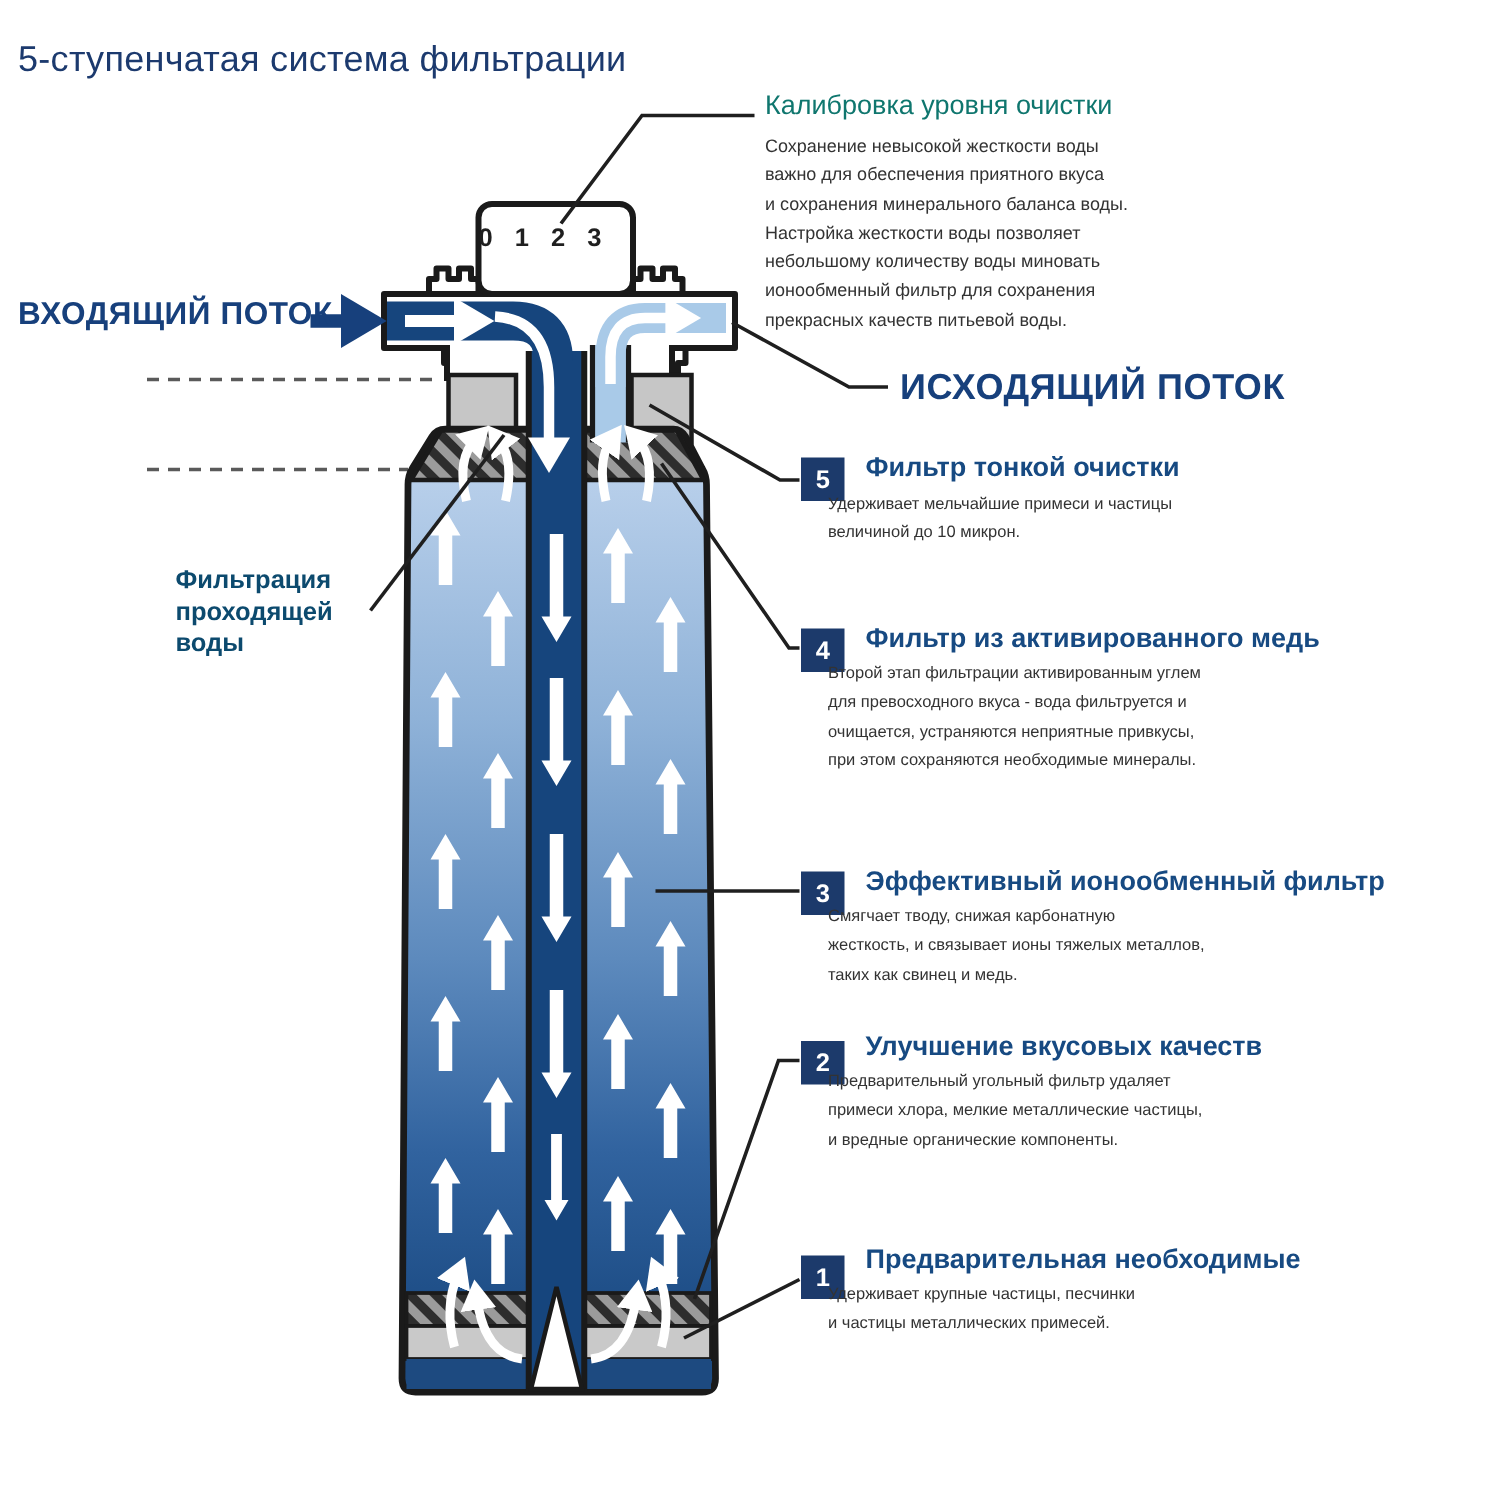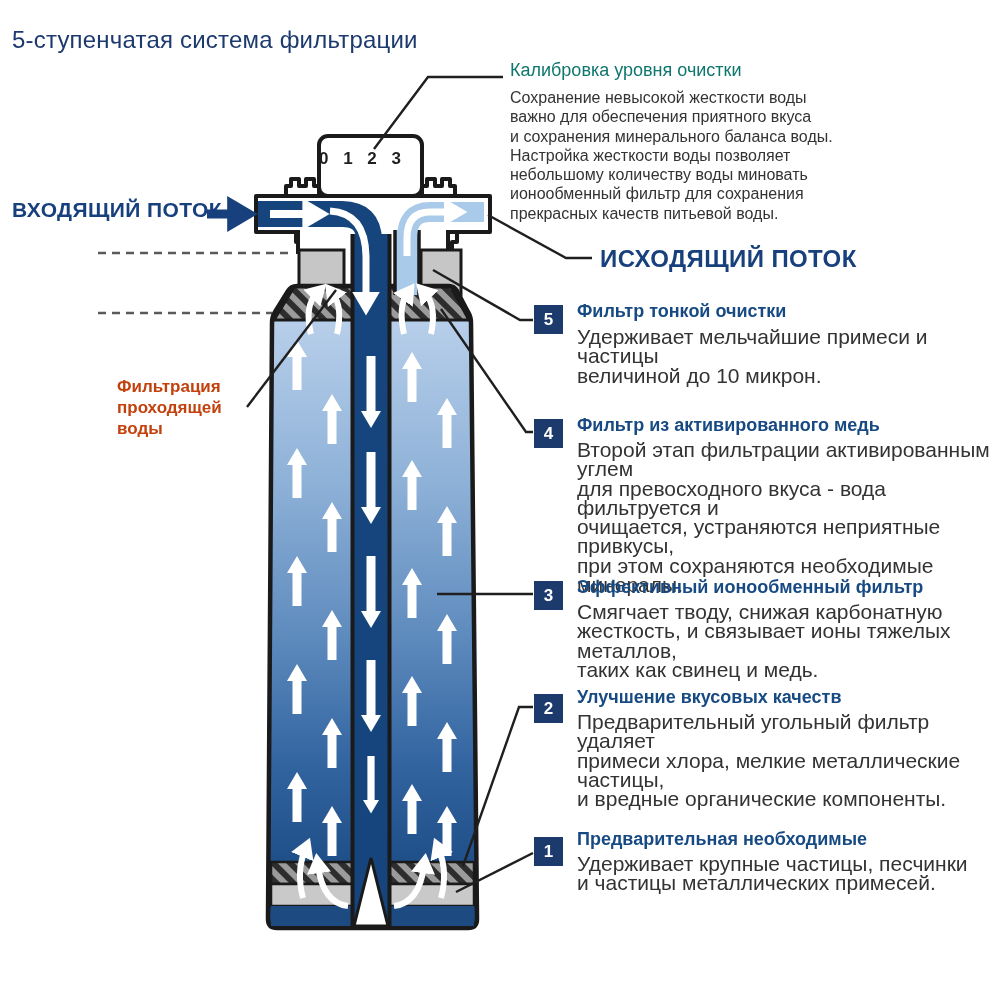--- a/index.html
+++ b/index.html
@@ -4,29 +4,29 @@
 <style>
   html,body{margin:0;padding:0}
   body{
     width:1000px;height:1000px;position:relative;background:#fff;
     font-family:"Liberation Sans", sans-serif;overflow:hidden;
   }
   #art{position:absolute;left:0;top:0;z-index:0}
   .txt{position:absolute;z-index:2}
   .title{left:12px;top:26px;font-size:24px;font-weight:normal;color:#1c3a6e;letter-spacing:.2px}
   .callout-h{left:510px;top:60px;font-size:18px;font-weight:normal;color:#0f766e}
-  .callout-b{left:510px;top:88px;font-size:16px;line-height:19.3px;color:#333;white-space:pre-line}
+  .callout-b{left:510px;top:88px;font-size:12px;line-height:19.3px;color:#333;white-space:pre-line}
   .inlet{left:12px;top:198px;font-size:21px;font-weight:bold;color:#17407c;letter-spacing:.4px}
   .outlet{left:600px;top:245px;font-size:24px;font-weight:bold;color:#17407c;letter-spacing:.4px}
-  .flow{left:117px;top:376px;font-size:17px;line-height:21px;font-weight:bold;color:#c2410c;white-space:pre-line}
+  .flow{left:117px;top:376px;font-size:17px;line-height:21px;font-weight:bold;color:#0c4a6e;white-space:pre-line}
   .dial{left:319px;top:149px;width:103px;text-align:left;font-size:17px;font-weight:bold;color:#1f1f1f;letter-spacing:5px}
   .badge{width:29px;height:29px;background:#1c3a6b;color:#fff;font-size:17px;font-weight:bold;
          display:flex;align-items:center;justify-content:center;z-index:2;position:absolute;left:534px}
   .sh{position:absolute;left:577px;z-index:2;font-size:18px;font-weight:bold;color:#174a82}
-  .sb{position:absolute;left:577px;z-index:2;font-size:21px;line-height:19.3px;color:#333;white-space:pre-line}
+  .sb{position:absolute;left:552px;z-index:2;font-size:11px;line-height:19.3px;color:#333;white-space:pre-line}
   .b5{top:305px}.h5{top:301px}.t5{top:327px}
   .b4{top:419px}.h4{top:415px}.t4{top:440px}
   .b3{top:581px}.h3{top:577px}.t3{top:602px}
   .b2{top:694px}.h2x{top:687px}.t2{top:712px}
   .b1{top:837px}.h1x{top:829px}.t1{top:854px}
 </style>
 </head>
 <body>
 
 <svg id="art" width="1000" height="1000" viewBox="0 0 1000 1000">

